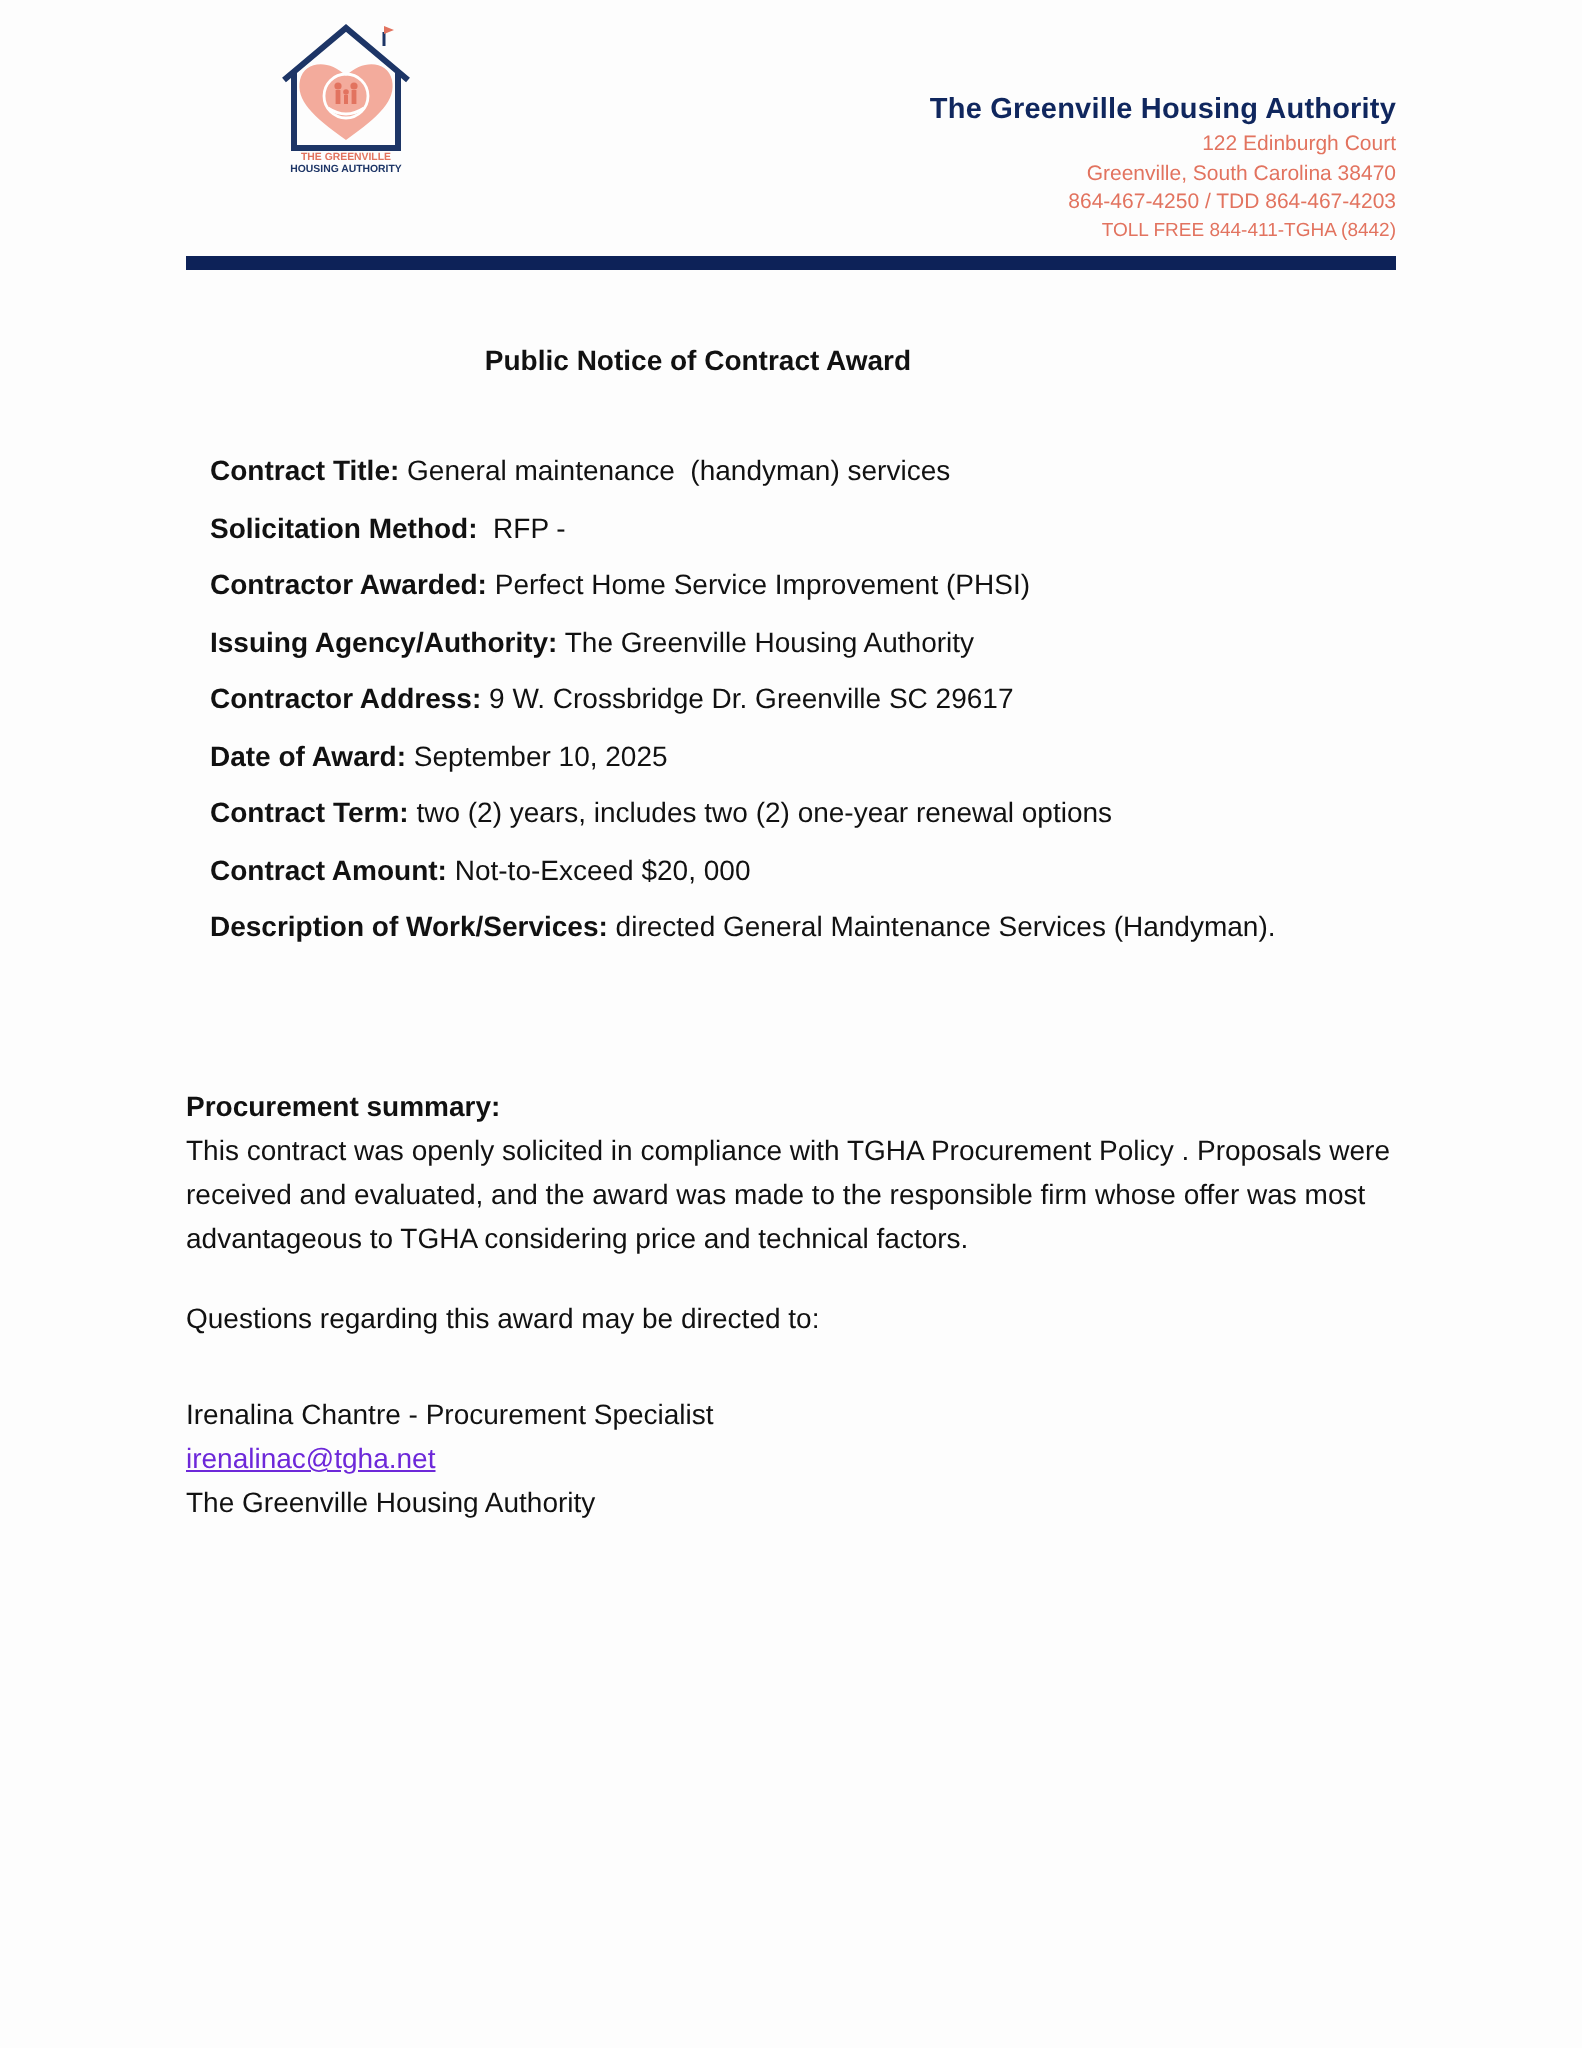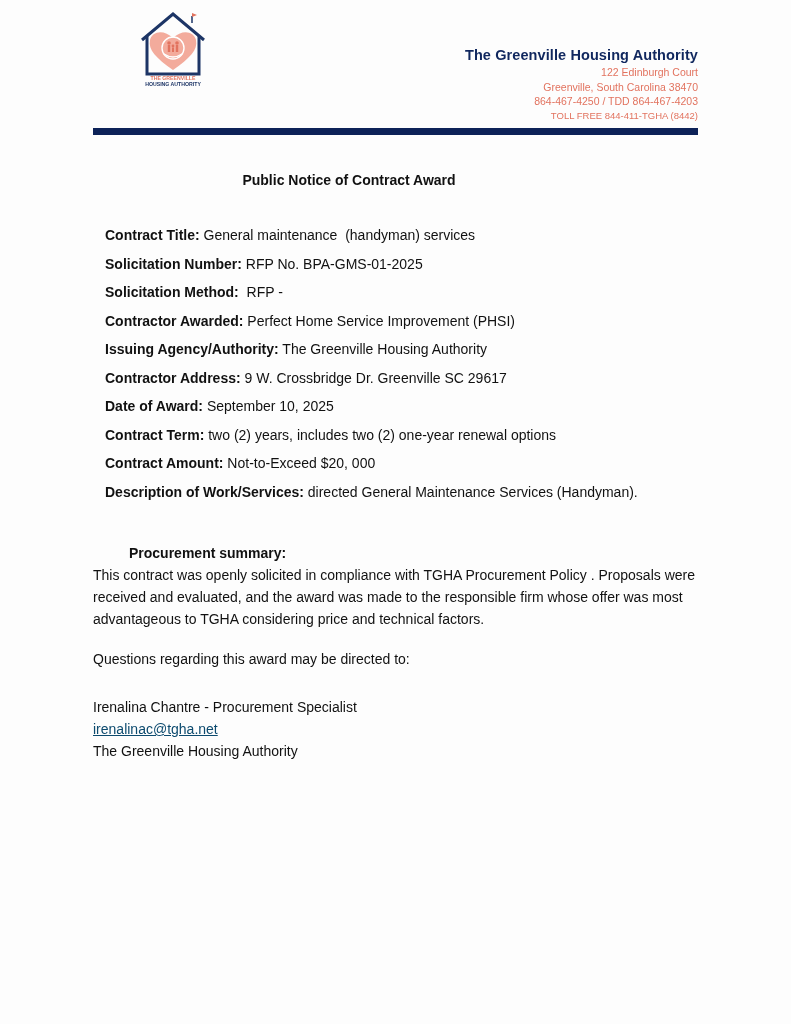--- a/index.html
+++ b/index.html
@@ -79,36 +79,36 @@
   }
   .field .label { font-weight: bold; }
   .summary {
     position: absolute;
     left: 93px;
     top: 542px;
     width: 620px;
     font-size: 14px;
     line-height: 22px;
   }
-  .summary .heading { font-weight: bold; margin-left: 36px; }
+  .summary .heading { font-weight: bold; }
   .questions {
     position: absolute;
     left: 93px;
     top: 651px;
     font-size: 14px;
   }
   .contact {
     position: absolute;
     left: 93px;
     top: 696px;
     font-size: 14px;
     line-height: 22px;
   }
   .contact a {
-    color: #0c4a6e;
+    color: #6d28d9;
     text-decoration: underline;
   }
 </style>
 </head>
 <body>
 
 <div class="logo">
   <svg width="70" height="80" viewBox="0 0 70 80">
 
     <polyline points="4,30 35,4 66,30" fill="none" stroke="#1d3566" stroke-width="3"></polyline>
@@ -140,21 +140,20 @@
   <div class="addr-line">864-467-4250 / TDD 864-467-4203</div>
   <div class="toll-line">TOLL FREE 844-411-TGHA (8442)</div>
 </div>
 
 <div class="rule"></div>
 
 <div class="notice-title">Public Notice of Contract Award</div>
 
 <div class="fields">
   <div class="field"><span class="label">Contract Title:</span><span> General maintenance  (handyman) services</span></div>
-  <div class="field"><span class="label">Solicitation Number:</span><span> RFP No. BPA-GMS-01-2025</span></div>
   <div class="field"><span class="label">Solicitation Method:</span><span>  RFP -</span></div>
   <div class="field"><span class="label">Contractor Awarded:</span><span> Perfect Home Service Improvement (PHSI)</span></div>
   <div class="field"><span class="label">Issuing Agency/Authority:</span><span> The Greenville Housing Authority</span></div>
   <div class="field"><span class="label">Contractor Address:</span><span> 9 W. Crossbridge Dr. Greenville SC 29617</span></div>
   <div class="field"><span class="label">Date of Award:</span><span> September 10, 2025</span></div>
   <div class="field"><span class="label">Contract Term:</span><span> two (2) years, includes two (2) one-year renewal options</span></div>
   <div class="field"><span class="label">Contract Amount:</span><span> Not-to-Exceed $20, 000</span></div>
   <div class="field"><span class="label">Description of Work/Services:</span><span> directed General Maintenance Services (Handyman).</span></div>
 </div>
 

